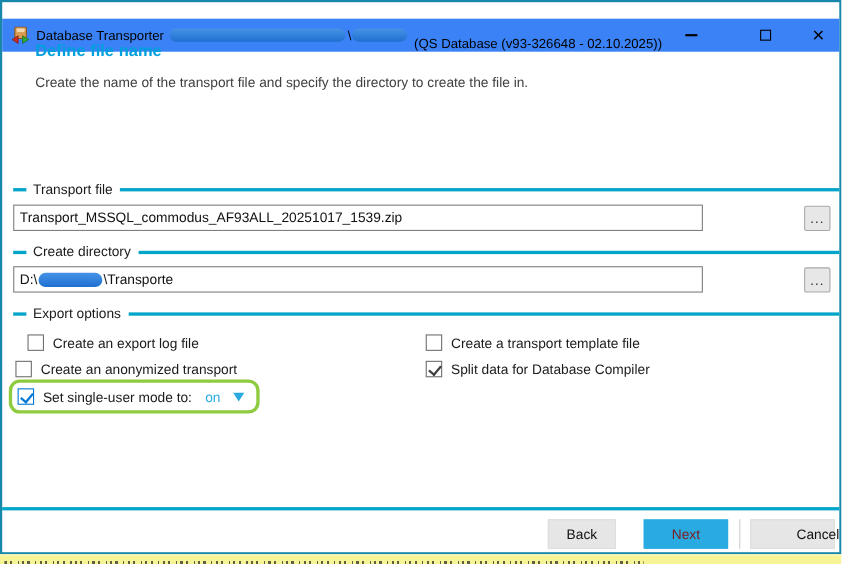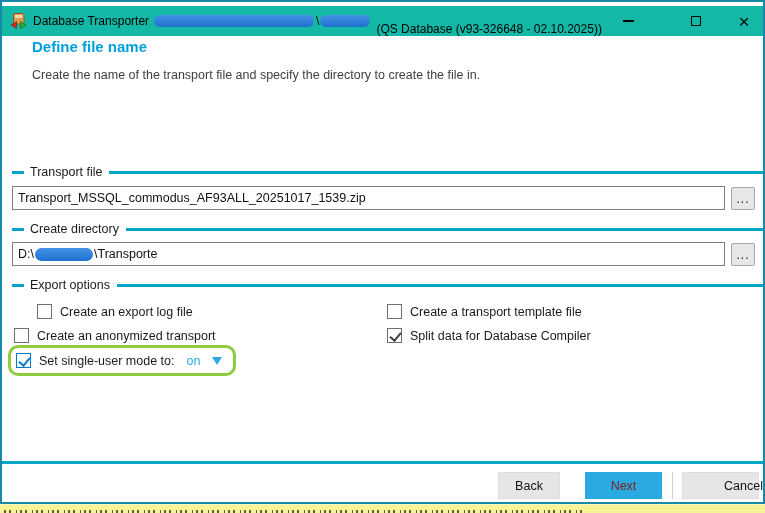--- a/index.html
+++ b/index.html
@@ -5,21 +5,21 @@
   * { margin:0; padding:0; box-sizing:border-box; }
   html,body { width:765px; height:513px; overflow:hidden; }
   body { font-family:"Liberation Sans", sans-serif; background:#fff; position:relative; }
 
   .window {
     position:absolute; left:0; top:0; width:765px; height:504px;
     background:#fff; border:2px solid #1788a8;
   }
 
   
-  .titlebar { position:absolute; left:0; top:4px; right:0; height:30px; background:#14b8a6; }
+  .titlebar { position:absolute; left:0; top:15px; right:0; height:30px; background:#3b82f6; }
   .app-icon { position:absolute; left:8px; top:7px; width:17px; height:16px; }
   .title-text {
     position:absolute; left:31px; top:0; height:30px;
     display:flex; align-items:center; font-size:12px; color:#000; white-space:nowrap;
   }
   .redaction { display:inline-block; background:linear-gradient(180deg,#4593e6,#1f6fd0); border-radius:6px; height:12px; }
   .redaction.r1 { width:160px; margin:0 1px 0 5px; }
   .redaction.r2 { width:50px; margin:0 3px 0 1px; }
   .title-sep { margin-left:1px; }
   .title-suffix { margin-left:3px;margin-top:16px; }
@@ -35,37 +35,37 @@
 
   
   .group-header { position:absolute; left:10px; right:0; height:14px; display:flex; align-items:center; }
   .g1 { top:163px; } .g2 { top:220px; } .g3 { top:276px; }
   .group-dash { width:12px; height:3px; background:#00a5c8; flex:none; }
   .group-label { font-size:12.5px; color:#1b1b1b; padding:0 7px 0 6px; white-space:nowrap; }
   .group-line { flex:1; height:3px; background:#00a5c8; }
 
   
   .textbox {
-    position:absolute; left:10px; width:713px; height:24px;
+    position:absolute; left:10px; width:627px; height:24px;
     border:1px solid #7f7f7f; background:#fff; font-size:12.5px; color:#111;
     display:flex; align-items:center; padding-left:5px; white-space:nowrap; overflow:hidden;
   }
   .tb1 { top:184px; } .tb2 { top:240px; }
   .dir-redaction { display:inline-block; width:58px; height:13px; background:linear-gradient(180deg,#4593e6,#1f6fd0); border-radius:7px; margin:0 1px; }
   .browse {
     position:absolute; left:729px; width:24px; height:23px;
     background:#e7e7e7; border:1px solid #a8a8a8; border-radius:2px;
     font-size:12px; color:#222; display:flex; align-items:center; justify-content:center;
     letter-spacing:1px; cursor:default;
   }
   .b1 { top:185px; } .b2 { top:241px; }
 
   
   .cbrow { position:absolute; display:flex; align-items:center; gap:8px; height:17px; }
-  .cbL1 { left:24px; top:301px;padding-left:11px; } .cbL2 { left:12px; top:325px; }
+  .cbL1 { left:12px; top:301px;padding-left:11px; } .cbL2 { left:12px; top:325px; }
   .cbR1 { left:385px; top:301px; } .cbR2 { left:385px; top:325px; }
   .cb { width:15px; height:15px; border:1px solid #707070; background:#fff; position:relative; flex:none; }
   .cb.cb-blue { border-color:#0078d7; }
   .cb.checked::after {
     content:""; position:absolute; left:3.5px; top:1px; width:5px; height:9px;
     border-right:2px solid #3f3f3f; border-bottom:2px solid #3f3f3f; transform:rotate(40deg);
   }
   .cb.cb-blue.checked::after { border-color:#0078d7; }
   .cb-label { font-size:12.5px; color:#1b1b1b; white-space:nowrap; }
 

